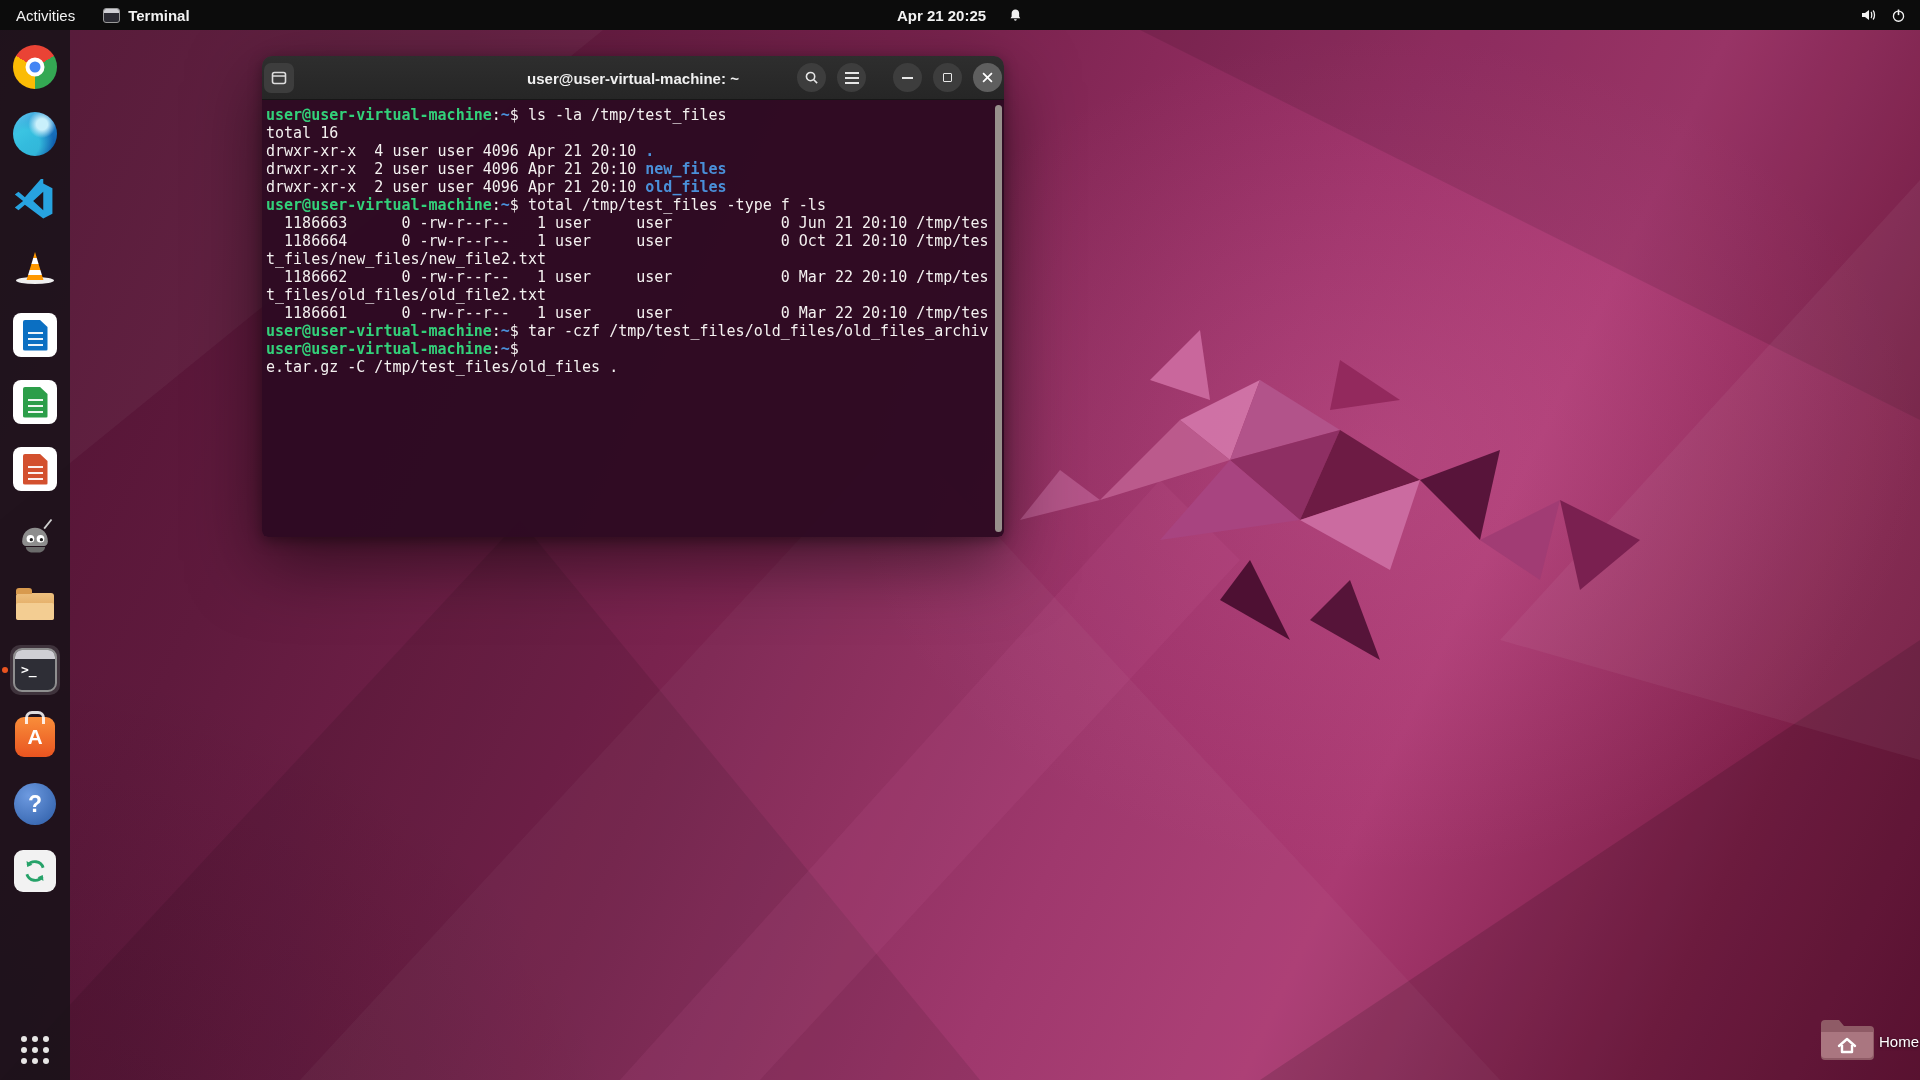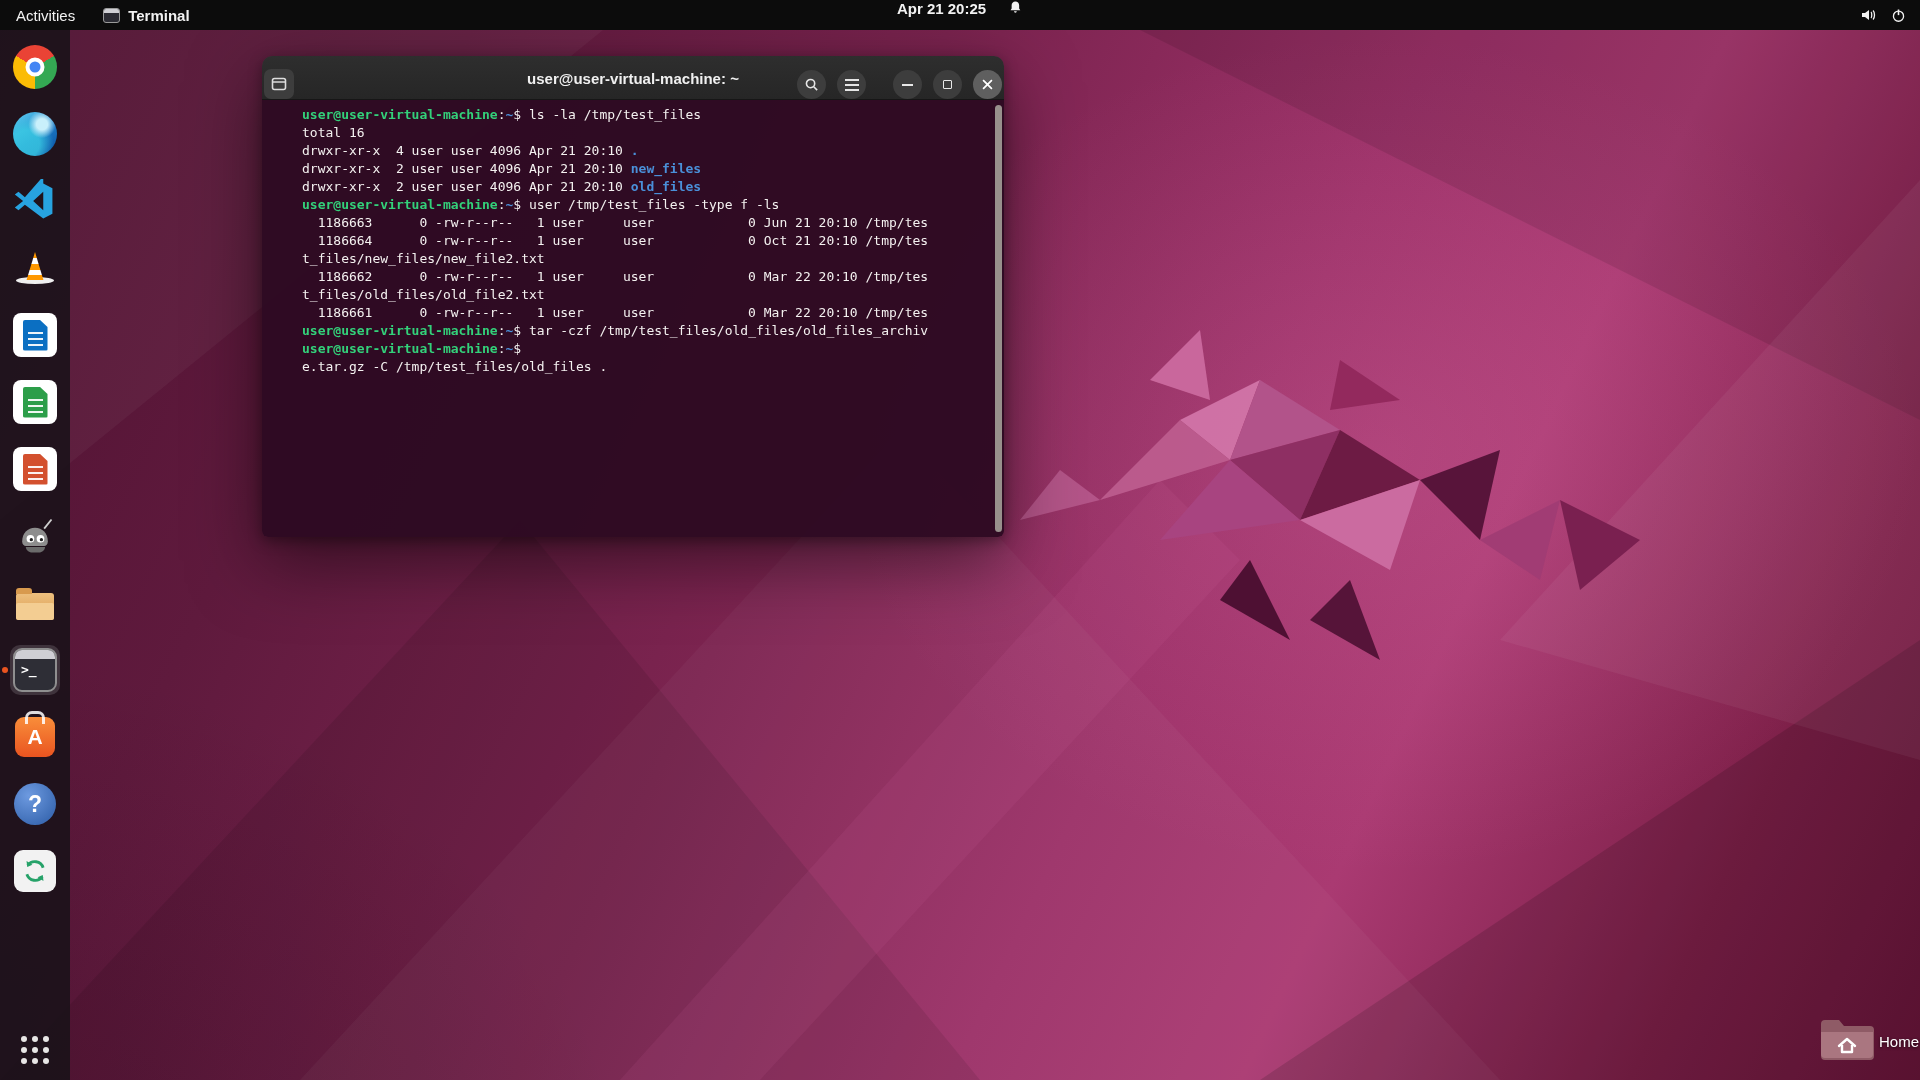--- a/index.html
+++ b/index.html
@@ -16,21 +16,21 @@
 
   
   .topbar { position:absolute; top:0; left:0; right:0; height:30px; background:#0c0c0c;
     display:flex; align-items:center; z-index:50; color:#f2f2f2; font-size:15px; }
   .tb-left { display:flex; align-items:center; height:100%; }
   .tb-activities { padding:12px 16px; height:100%; display:flex; align-items:center; cursor:pointer; }
   .tb-app { display:flex; align-items:center; gap:8px; padding:0 12px; height:100%; font-weight:600; cursor:pointer; }
   .tb-term-ic { width:17px; height:15px; background:#2b2b33; border:1px solid #9a9a9a; border-radius:3px; position:relative; }
   .tb-term-ic::before { content:""; position:absolute; top:0; left:0; right:0; height:4px; background:#cfcfd4; border-radius:2px 2px 0 0; }
   .tb-center { position:absolute; left:50%; top:0; height:100%; transform:translateX(-50%);
-    display:flex; gap:22px; font-weight:600; cursor:pointer; padding:0 10px; }
+    display:flex; align-items:center; gap:22px; font-weight:600; cursor:pointer; padding:0 10px; }
   .tb-right { margin-left:auto; display:flex; align-items:center; gap:15px; padding:0 14px; height:100%; cursor:pointer; }
 
   
   .dock { position:absolute; top:30px; left:0; bottom:0; width:70px; background:rgba(22,18,24,0.85);
     display:flex; flex-direction:column; align-items:center; padding:12px 0 10px; gap:17px; z-index:40; }
   .dock-item { width:50px; height:50px; border-radius:10px; display:flex; align-items:center; justify-content:center;
     position:relative; cursor:pointer; flex:0 0 auto; }
   .dock-item.running { background:rgba(255,255,255,0.14); }
   .run-dot { position:absolute; left:-8px; top:50%; transform:translateY(-50%); width:6px; height:6px;
     border-radius:50%; background:#e95420; }
@@ -83,36 +83,36 @@
     display:flex; align-items:center; justify-content:center; }
 
   .show-apps { margin-top:auto; display:grid; grid-template-columns:repeat(3,6px); grid-gap:5px; cursor:pointer; padding:6px; }
   .show-apps span { width:6px; height:6px; border-radius:50%; background:#e8e6e6; }
 
   
   .window { position:absolute; left:262px; top:56px; width:742px; height:481px; z-index:10;
     border-radius:10px 10px 6px 6px; box-shadow:0 24px 70px rgba(0,0,0,0.5), 0 4px 14px rgba(0,0,0,0.35);
     display:flex; flex-direction:column; overflow:hidden; }
   .titlebar { height:44px; background:linear-gradient(#2e2e2e,#262626); border-bottom:1px solid #161616;
-    position:relative; display:flex; align-items:flex-end; padding:0 2px; flex:0 0 auto; }
+    position:relative; display:flex; align-items:center; padding:0 2px; flex:0 0 auto; }
   .title { position:absolute; left:50%; top:50%; transform:translate(-50%,-50%); color:#f0f0f0;
     font-size:15px; font-weight:700; white-space:nowrap; }
   .sq-btn { width:30px; height:30px; border-radius:7px; background:#3d3d3d; border:none; cursor:pointer;
     display:flex; align-items:center; justify-content:center; }
   .tb-actions { margin-left:auto; display:flex; align-items:center; gap:11px; }
   .circle-btn { width:29px; height:29px; border-radius:50%; background:#3d3d3d; border:none; cursor:pointer;
     display:flex; align-items:center; justify-content:center; color:#e8e8e8; }
   .menu-btn { background:#3d3d3d; margin-right:16px; flex-direction:column; gap:3px; }
   .menu-btn i { display:block; width:14px; height:2px; background:#e6e6e6; }
   .close-btn { background:#5f5f5f; }
   .glyph-min { width:11px; height:2px; background:#e8e8e8; }
   .glyph-max { width:9px; height:9px; border:1.5px solid #e8e8e8; border-radius:1px; }
 
   .term-body { flex:1; background:rgba(45,10,34,0.97); position:relative; padding:6px 4px; cursor:text; }
-  .term-lines { font-family:"DejaVu Sans Mono",monospace; font-size:13px; line-height:18px; color:#f4f1f0;margin-left:36px; }
+  .term-lines { font-family:"DejaVu Sans Mono",monospace; font-size:15px; line-height:18px; color:#f4f1f0; }
   .tline { white-space:pre; }
   .sg-w { color:#f4f1f0; }
   .sg-g { color:#33d17a; font-weight:700; }
   .sg-b { color:#4a90d9; font-weight:700; }
   .sg-hl { color:#300a24; background:#26a269; font-weight:700; }
   .term-scrollbar { position:absolute; right:2px; top:5px; bottom:5px; width:7px; border-radius:4px;
     background:#a49e98; opacity:0.9; cursor:pointer; }
 
   
   .home-shortcut { position:absolute; right:12px; bottom:14px; width:90px; z-index:1;
@@ -306,21 +306,21 @@
         </button>
       </div>
     </div>
     <div class="term-body">
       <div class="term-lines">
           <div class="tline"><span class="sg-g">user@user-virtual-machine</span><span class="sg-w">:</span><span class="sg-b">~</span><span class="sg-w">$ ls -la /tmp/test_files</span></div>
           <div class="tline"><span class="sg-w">total 16</span></div>
           <div class="tline"><span class="sg-w">drwxr-xr-x  4 user user 4096 Apr 21 20:10 </span><span class="sg-b">.</span></div>
           <div class="tline"><span class="sg-w">drwxr-xr-x  2 user user 4096 Apr 21 20:10 </span><span class="sg-b">new_files</span></div>
           <div class="tline"><span class="sg-w">drwxr-xr-x  2 user user 4096 Apr 21 20:10 </span><span class="sg-b">old_files</span></div>
-          <div class="tline"><span class="sg-g">user@user-virtual-machine</span><span class="sg-w">:</span><span class="sg-b">~</span><span class="sg-w">$ user /tmp/test_files -type f -ls</span></div>
+          <div class="tline"><span class="sg-g">user@user-virtual-machine</span><span class="sg-w">:</span><span class="sg-b">~</span><span class="sg-w">$ total /tmp/test_files -type f -ls</span></div>
           <div class="tline"><span class="sg-w">  1186663      0 -rw-r--r--   1 user     user            0 Jun 21 20:10 /tmp/tes</span></div>
           <div class="tline"><span class="sg-w">  1186664      0 -rw-r--r--   1 user     user            0 Oct 21 20:10 /tmp/tes</span></div>
           <div class="tline"><span class="sg-w">t_files/new_files/new_file2.txt</span></div>
           <div class="tline"><span class="sg-w">  1186662      0 -rw-r--r--   1 user     user            0 Mar 22 20:10 /tmp/tes</span></div>
           <div class="tline"><span class="sg-w">t_files/old_files/old_file2.txt</span></div>
           <div class="tline"><span class="sg-w">  1186661      0 -rw-r--r--   1 user     user            0 Mar 22 20:10 /tmp/tes</span></div>
           <div class="tline"><span class="sg-g">user@user-virtual-machine</span><span class="sg-w">:</span><span class="sg-b">~</span><span class="sg-w">$ tar -czf /tmp/test_files/old_files/old_files_archiv</span></div>
           <div class="tline"><span class="sg-g">user@user-virtual-machine</span><span class="sg-w">:</span><span class="sg-b">~</span><span class="sg-w">$ </span></div>
           <div class="tline"><span class="sg-w">e.tar.gz -C /tmp/test_files/old_files .</span></div>
         </div>

